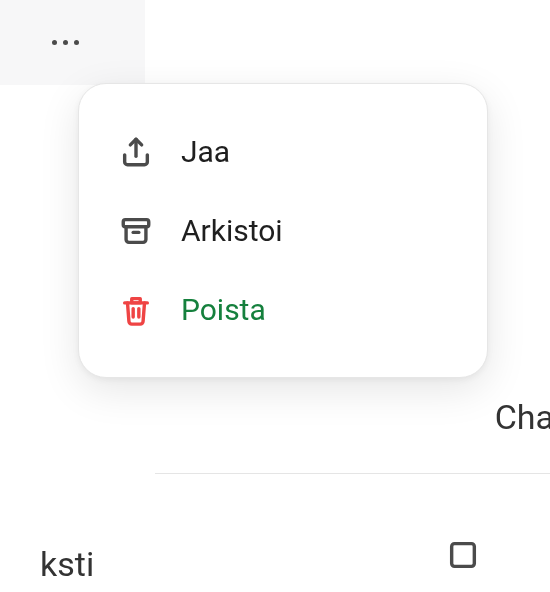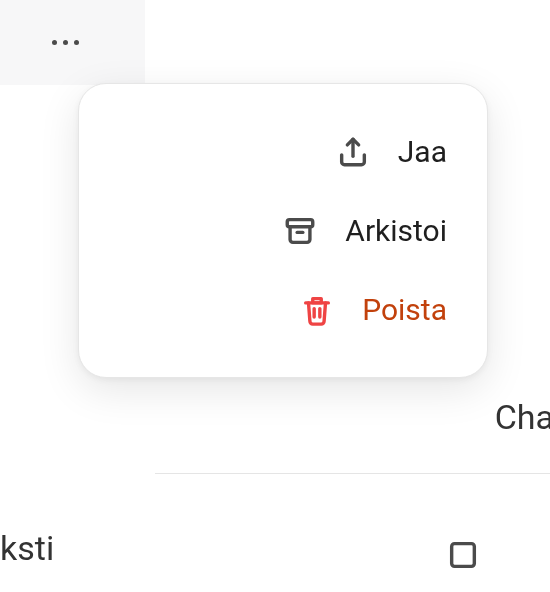--- a/index.html
+++ b/index.html
@@ -43,24 +43,25 @@
   
   .bg-text-right {
     position: absolute;
     top: 397px;
     right: -4px;
     font-size: 34px;
     color: #333;
   }
   .bg-text-left {
     position: absolute;
-    bottom: 24px;
+    bottom: 8px;
     left: 0;
     font-size: 34px;
     color: #333;
+    padding-left: 40px;
   }
   .bg-divider {
     position: absolute;
     left: 155px;
     right: 0;
     top: 473px;
     height: 1px;
     background: #e5e5e5;
   }
   .bg-bar {
@@ -95,24 +96,23 @@
 
   .menu-item {
     display: flex;
     align-items: center;
     gap: 28px;
     padding: 22px 20px;
     border-radius: 14px;
     cursor: pointer;
     font-size: 30px;
     color: #1f1f1f;
-    justify-content: flex-end;
   }
   .menu-item.destructive {
-    color: #c2410c;
+    color: #15803d;
   }
   .menu-item.destructive .icon svg { stroke: #ef4444; }
 
   .icon {
     width: 34px;
     height: 34px;
     display: flex;
     align-items: center;
     justify-content: center;
     flex: 0 0 34px;

